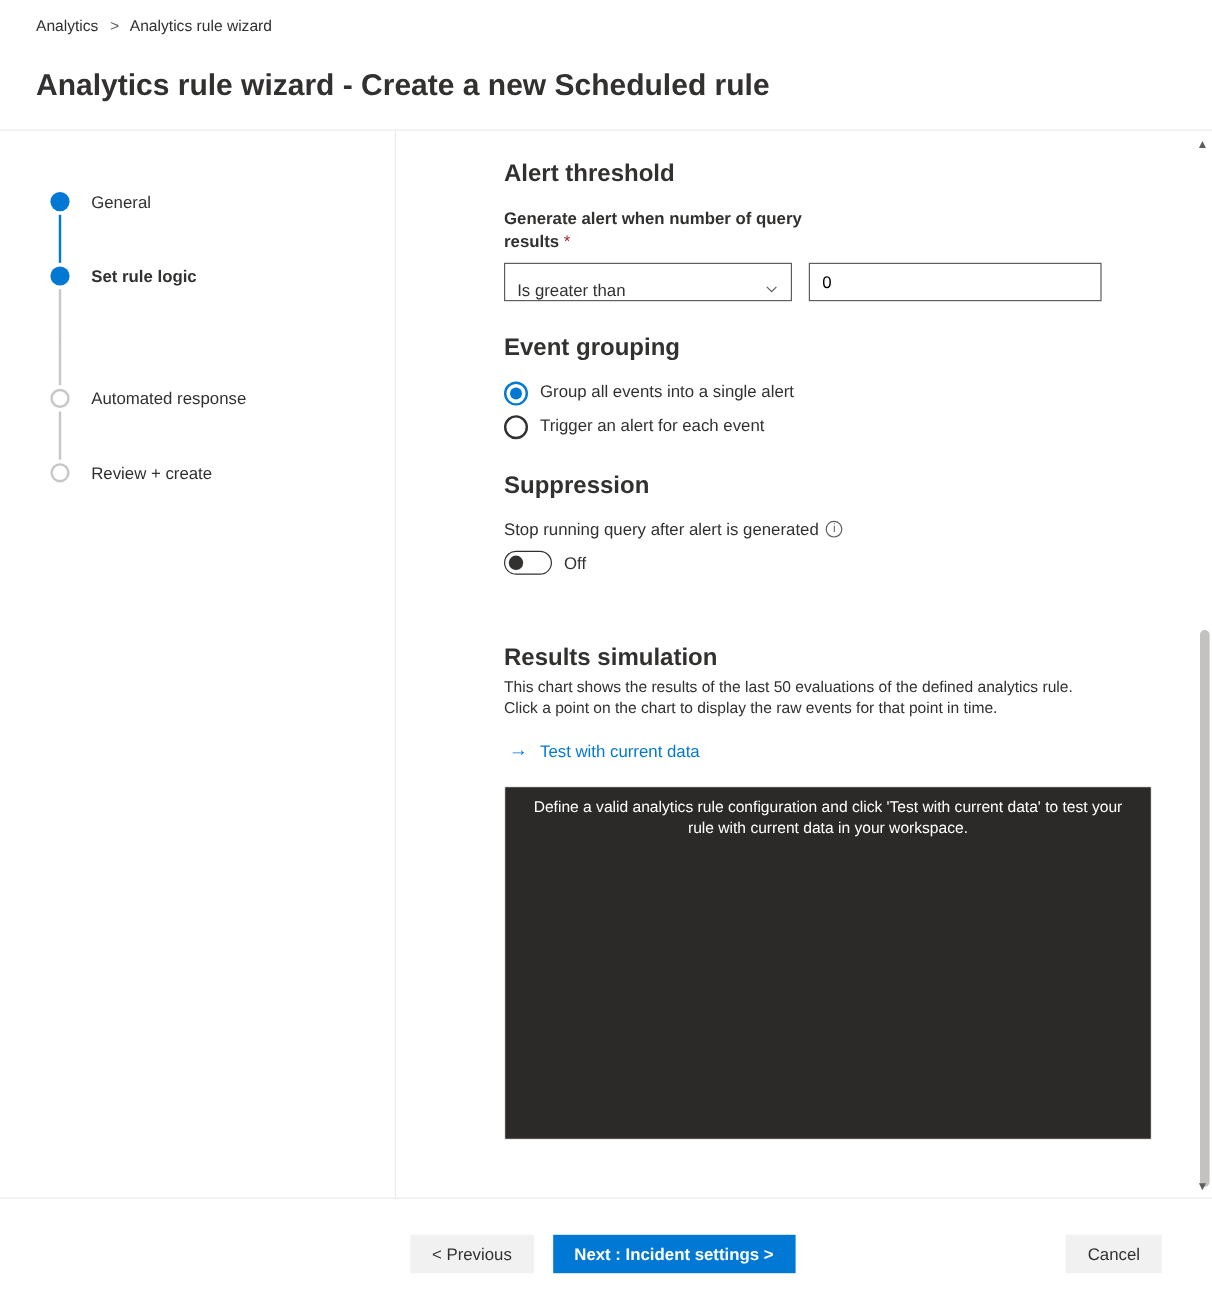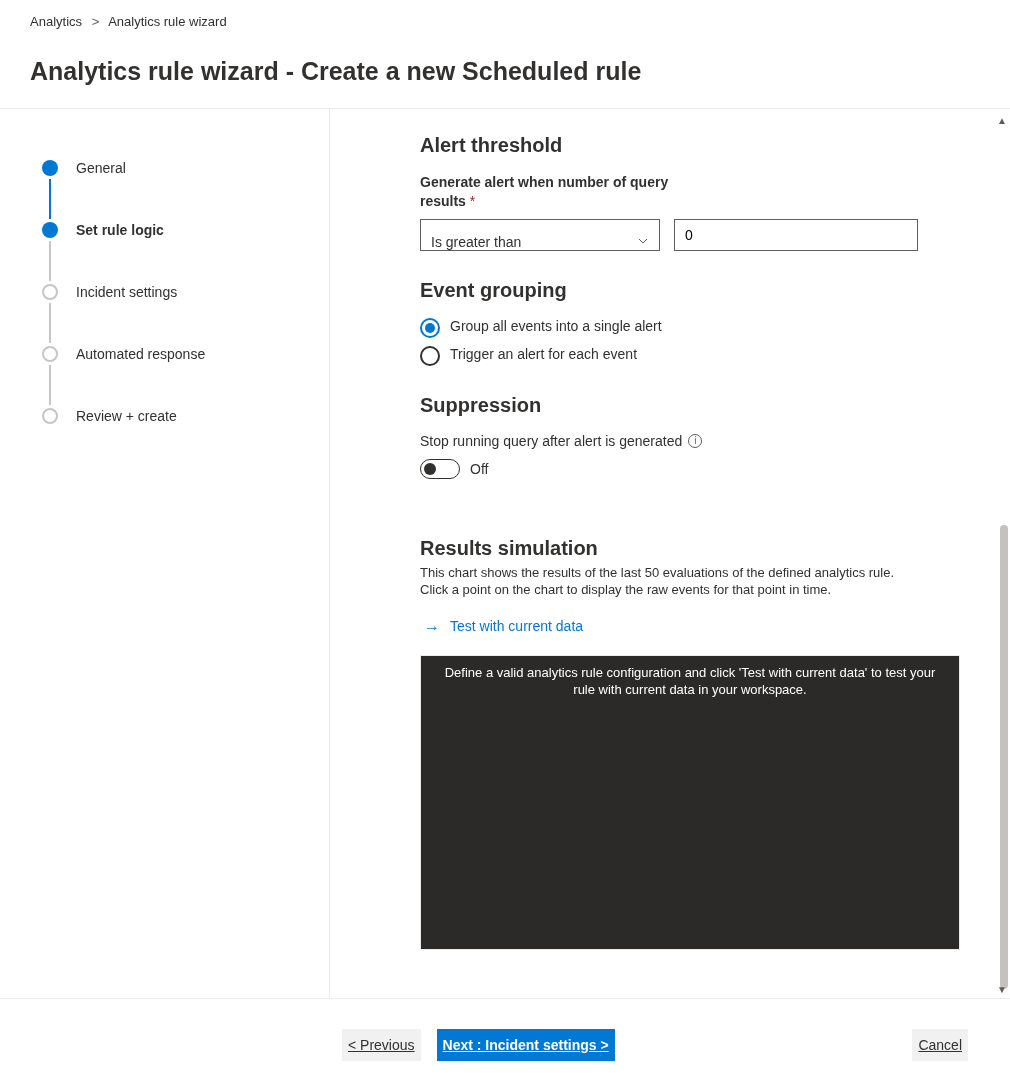--- a/index.html
+++ b/index.html
@@ -176,25 +176,25 @@
       border-top: 1px solid #edebe9;
       padding: 20px 42px 0 42px;
       display: flex;
       align-items: center;
       gap: 16px;
       position: relative;
       height: 72px;
     }
     .btn {
       height: 32px;
-      padding: 0 6px;
+      padding: 0 18px;
       font-size: 14px;
       border: none;
       cursor: pointer;
-      display: inline-flex; align-items: center; justify-content: center; text-decoration: underline;
+      display: inline-flex; align-items: center; justify-content: center;
     }
     .btn-secondary { background: #f1f1f1; color: #323130; }
     .btn-primary { background: #0078d4; color: #fff; font-weight: 600; }
     .btn-cancel { background: #f1f1f1; color: #323130; margin-left: auto; }
     .footer .btn-group { display: flex; gap: 16px; margin-left: 300px; }
   </style>
 </head>
 <body>
 
 <div class="breadcrumb">
@@ -212,24 +212,20 @@
       <div class="step">
         <span class="step-circle filled"></span>
         <span class="step-label">General</span>
       </div>
       <div class="step-connector blue"></div>
       <div class="step">
         <span class="step-circle filled"></span>
         <span class="step-label bold">Set rule logic</span>
       </div>
       <div class="step-connector gray"></div>
-      <div class="step">
-        <span class="step-circle hollow"></span>
-        <span class="step-label">Incident settings</span>
-      </div>
       <div class="step-connector gray"></div>
       <div class="step">
         <span class="step-circle hollow"></span>
         <span class="step-label">Automated response</span>
       </div>
       <div class="step-connector gray"></div>
       <div class="step">
         <span class="step-circle hollow"></span>
         <span class="step-label">Review + create</span>
       </div>

